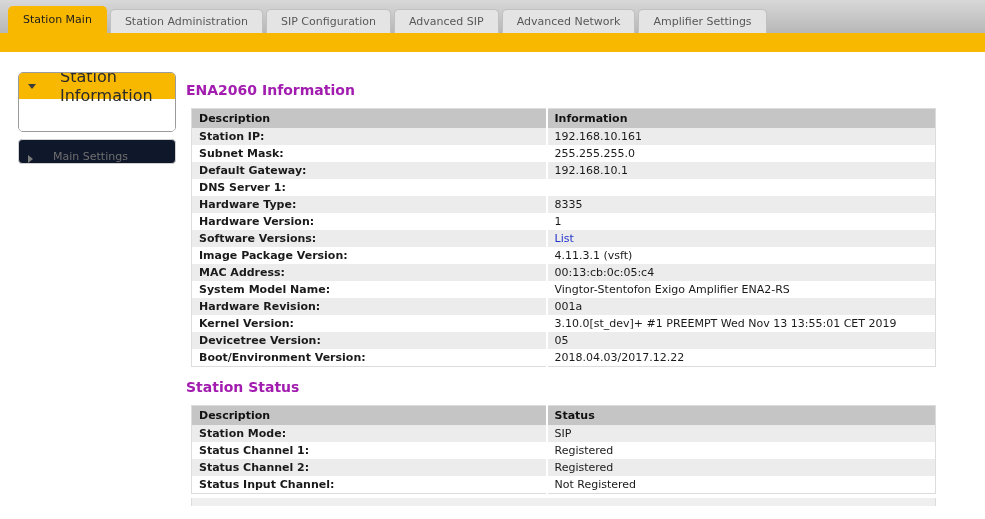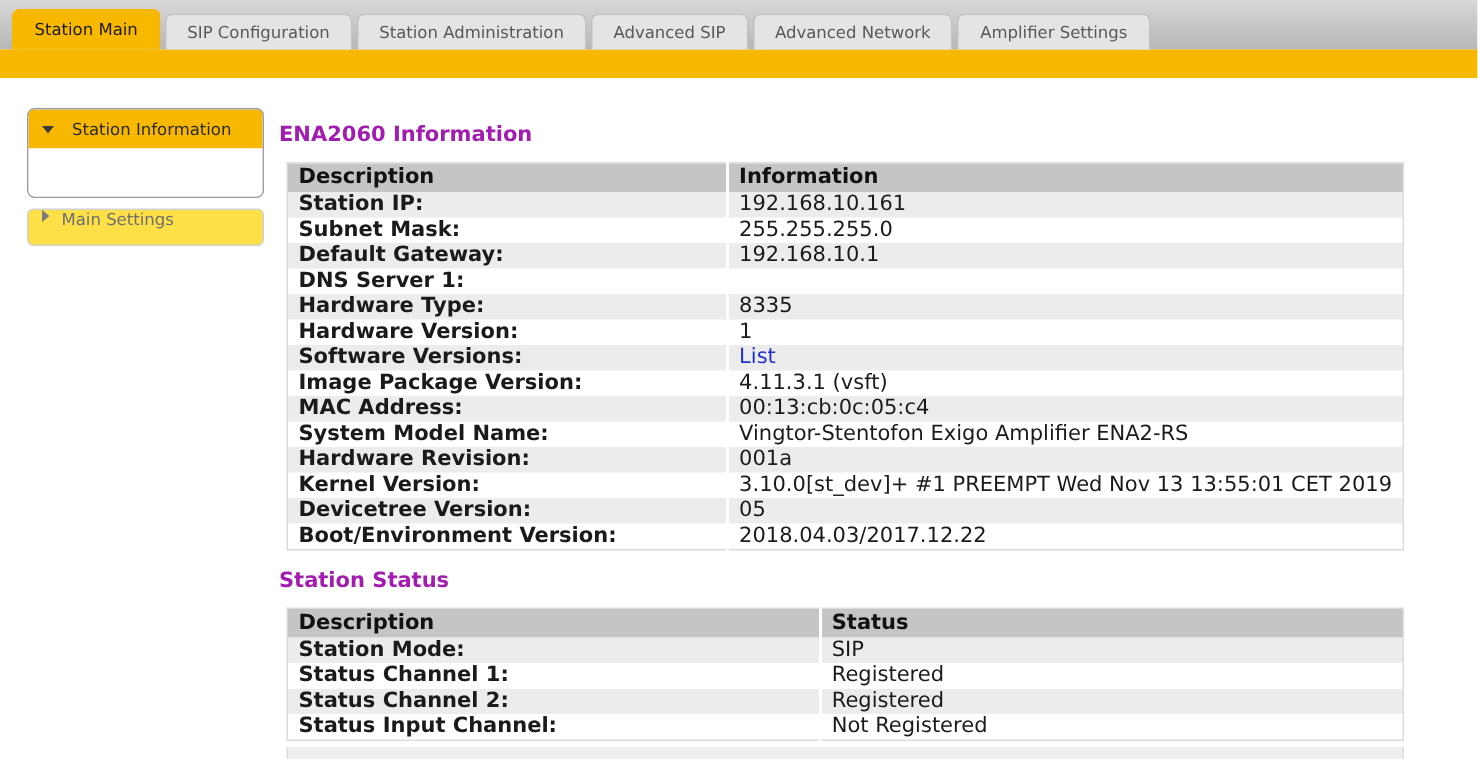--- a/index.html
+++ b/index.html
@@ -27,46 +27,46 @@
   .yellowbar{height:19px;background:#f9b800;}
   
   .layout{display:flex;}
   .sidebar{width:158px;margin:20px 0 0 18px;flex-shrink:0;}
   .accordion{
     border:1px solid #9b9b9b;border-radius:5px;background:#fff;
     overflow:hidden;height:60px;box-sizing:border-box;
   }
   .accordion-header{
     background:#f9b800;height:26px;display:flex;align-items:center;
-    gap:12px;padding:0 9px;font-size:11px;color:#2a2a2a;cursor:pointer;
+    gap:24px;padding:0 9px;font-size:16px;color:#2a2a2a;cursor:pointer;
   }
   .accordion-body{height:34px;background:#fff;}
   .main-settings{
     margin-top:7px;height:25px;box-sizing:border-box;
-    background:#fde047;border:1px solid #d2d2d2;border-radius:4px;
-    display:flex;align-items:flex-start;gap:8px;padding:0 9px;
+    background:#0f172a;border:1px solid #d2d2d2;border-radius:4px;
+    display:flex;align-items:flex-end;gap:20px;padding:0 9px;
     font-size:11px;color:#6f6f6f;cursor:pointer;
   }
   .caret-down{
     width:0;height:0;border-left:4px solid transparent;
     border-right:4px solid transparent;border-top:5px solid #3b3b3b;
   }
   .caret-right{
     width:0;height:0;border-top:4px solid transparent;
     border-bottom:4px solid transparent;border-left:5px solid #7b7b7b;
   }
   
   .main{margin-left:10px;padding-top:30px;}
   .section-title{
     font-size:14px;font-weight:bold;color:#a21caf;margin:0 0 10px 0;
   }
   .section-title.second{margin-top:12px;}
   table{
     border-collapse:collapse;width:745px;margin-left:5px;
-    font-size:14px;color:#1a1a1a;
+    font-size:11px;color:#1a1a1a;
     border:1px solid #dcdcdc;
   }
   col.c1{width:355px;}
   th{
     background:#c5c5c5;text-align:left;font-weight:bold;color:#111;
     height:19px;padding:0 7px;line-height:19px;
   }
   td{height:17px;line-height:17px;padding:0 7px;white-space:nowrap;overflow:hidden;}
   td.desc{font-weight:bold;}
   th + th, td + td{border-left:2px solid #ffffff;}
@@ -80,23 +80,23 @@
   }
 </style>
 </head>
 <body>
 
 <div class="tabstrip">
   <div class="tabs">
 
       <div class="tab active">Station Main</div>
 
+      <div class="tab">Station Administration</div>
+
       <div class="tab">SIP Configuration</div>
-
-      <div class="tab">Station Administration</div>
 
       <div class="tab">Advanced SIP</div>
 
       <div class="tab">Advanced Network</div>
 
       <div class="tab">Amplifier Settings</div>
 
   </div>
 </div>
 

